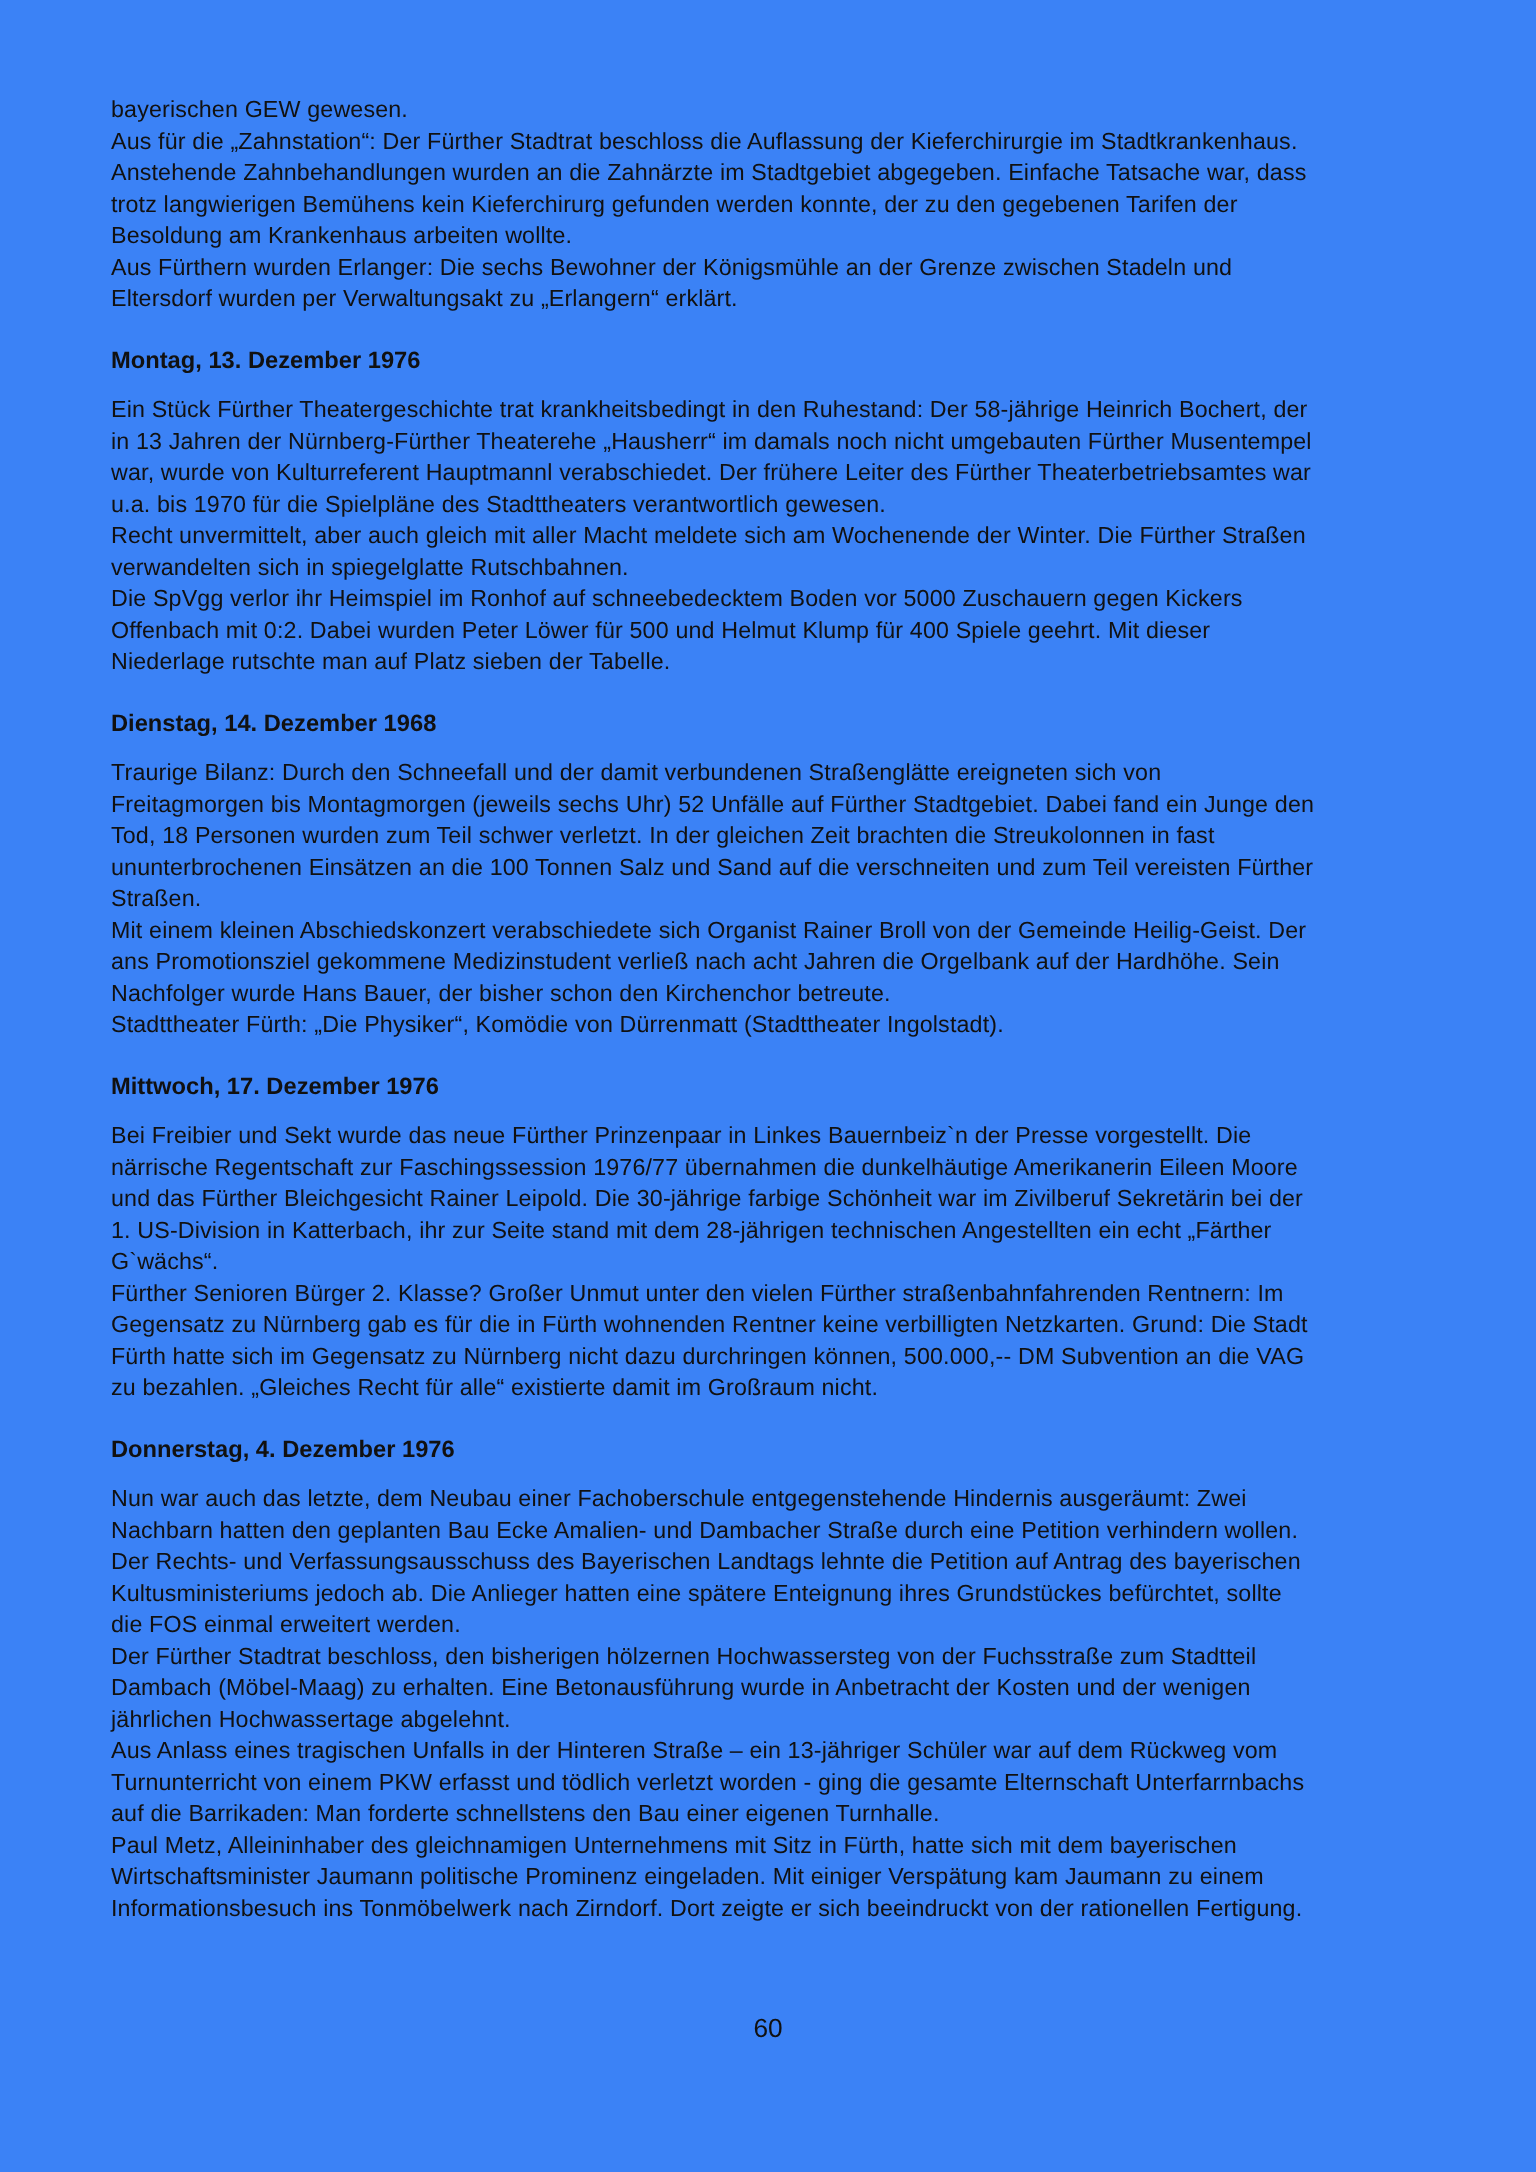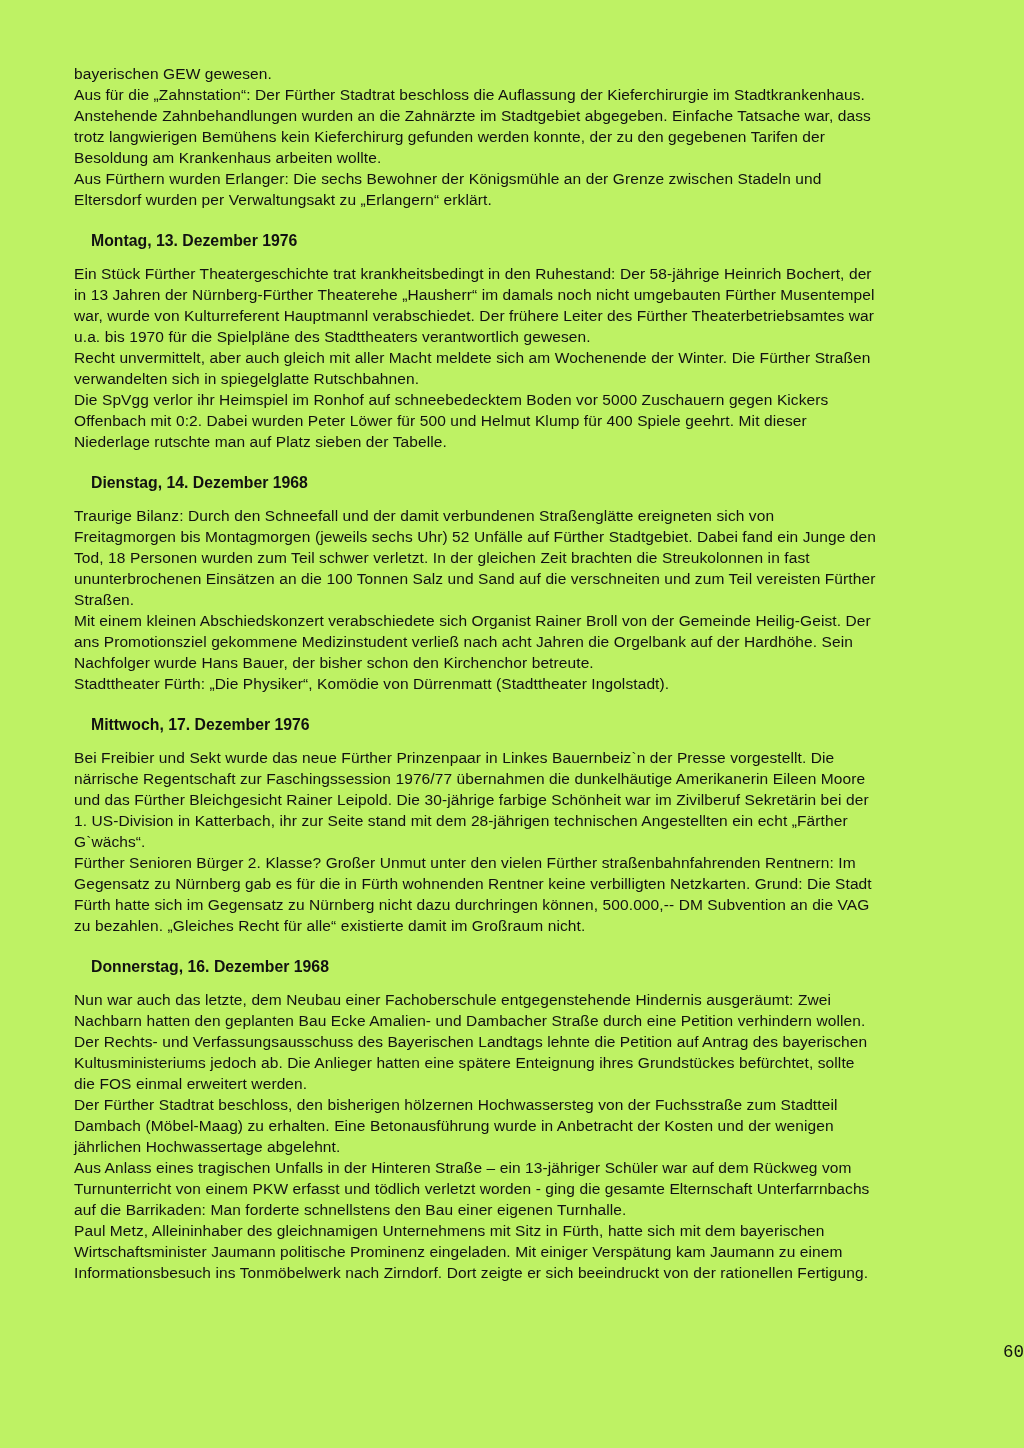--- a/index.html
+++ b/index.html
@@ -4,21 +4,21 @@
 <style>
   html, body {
     margin: 0;
     padding: 0;
     background: #ffffff;
   }
   .page {
     position: relative;
     width: 1024px;
     height: 1448px;
-    background: #bef264;
+    background: #3b82f6;
     overflow: hidden;
     color: #111111;
   }
   .content {
     position: absolute;
     left: 74px;
     top: 63px;
     width: 910px;
     font-family: "Liberation Sans", sans-serif;
     font-size: 15.5px;
@@ -27,30 +27,30 @@
   .body-text {
     margin: 0;
     white-space: pre;
     letter-spacing: 0.1px;
   }
   .section-heading {
     font-family: "Liberation Sans", sans-serif;
     font-size: 15.8px;
     line-height: 21px;
     font-weight: bold;
-    margin: 20px 0 12px 17px;
+    margin: 20px 0 12px 0;
     white-space: pre;
   }
   .page-footer {
     position: absolute;
     left: 0;
     top: 1342px;
     width: 1024px;
-    text-align: right;
-    font-family: Liberation Mono, monospace;
+    text-align: center;
+    font-family: Liberation Sans, sans-serif;
     font-size: 17.5px;
     line-height: 21px;
     color: #111111;
   }
 </style>
 </head>
 <body>
 
 <div class="page">
   <article class="content">
@@ -96,21 +96,21 @@
 und das Fürther Bleichgesicht Rainer Leipold. Die 30-jährige farbige Schönheit war im Zivilberuf Sekretärin bei der
 1. US-Division in Katterbach, ihr zur Seite stand mit dem 28-jährigen technischen Angestellten ein echt „Färther
 G`wächs“.
 Fürther Senioren Bürger 2. Klasse? Großer Unmut unter den vielen Fürther straßenbahnfahrenden Rentnern: Im
 Gegensatz zu Nürnberg gab es für die in Fürth wohnenden Rentner keine verbilligten Netzkarten. Grund: Die Stadt
 Fürth hatte sich im Gegensatz zu Nürnberg nicht dazu durchringen können, 500.000,-- DM Subvention an die VAG
 zu bezahlen. „Gleiches Recht für alle“ existierte damit im Großraum nicht.</p>
     </section>
 
     <section>
-      <h2 class="section-heading">Donnerstag, 16. Dezember 1968</h2>
+      <h2 class="section-heading">Donnerstag, 4. Dezember 1976</h2>
       <p class="body-text">Nun war auch das letzte, dem Neubau einer Fachoberschule entgegenstehende Hindernis ausgeräumt: Zwei
 Nachbarn hatten den geplanten Bau Ecke Amalien- und Dambacher Straße durch eine Petition verhindern wollen.
 Der Rechts- und Verfassungsausschuss des Bayerischen Landtags lehnte die Petition auf Antrag des bayerischen
 Kultusministeriums jedoch ab. Die Anlieger hatten eine spätere Enteignung ihres Grundstückes befürchtet, sollte
 die FOS einmal erweitert werden.
 Der Fürther Stadtrat beschloss, den bisherigen hölzernen Hochwassersteg von der Fuchsstraße zum Stadtteil
 Dambach (Möbel-Maag) zu erhalten. Eine Betonausführung wurde in Anbetracht der Kosten und der wenigen
 jährlichen Hochwassertage abgelehnt.</p>
     </section>
 

